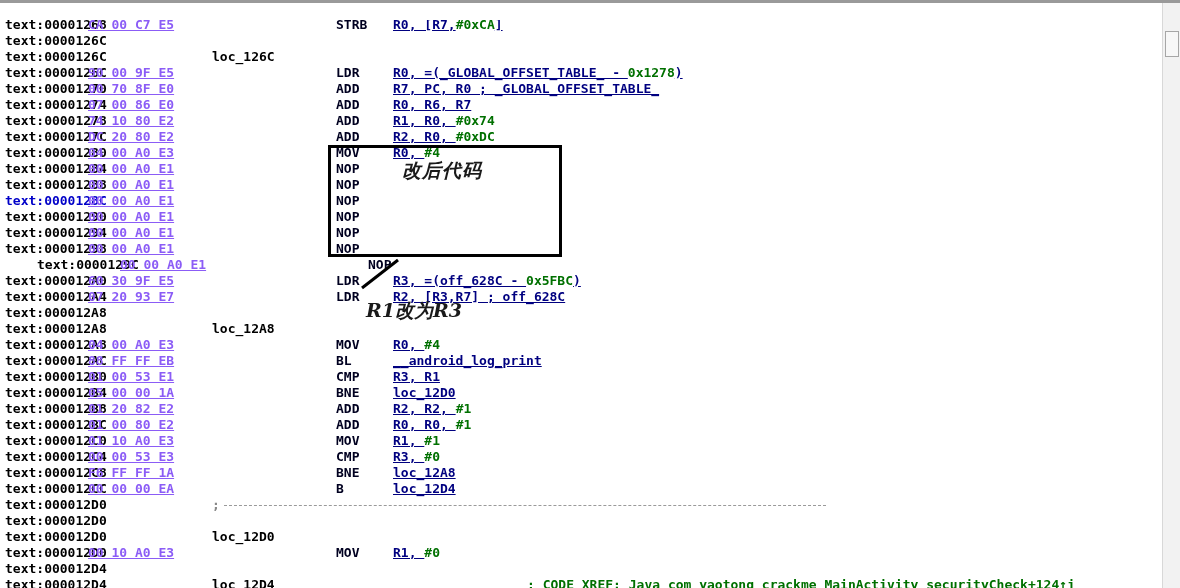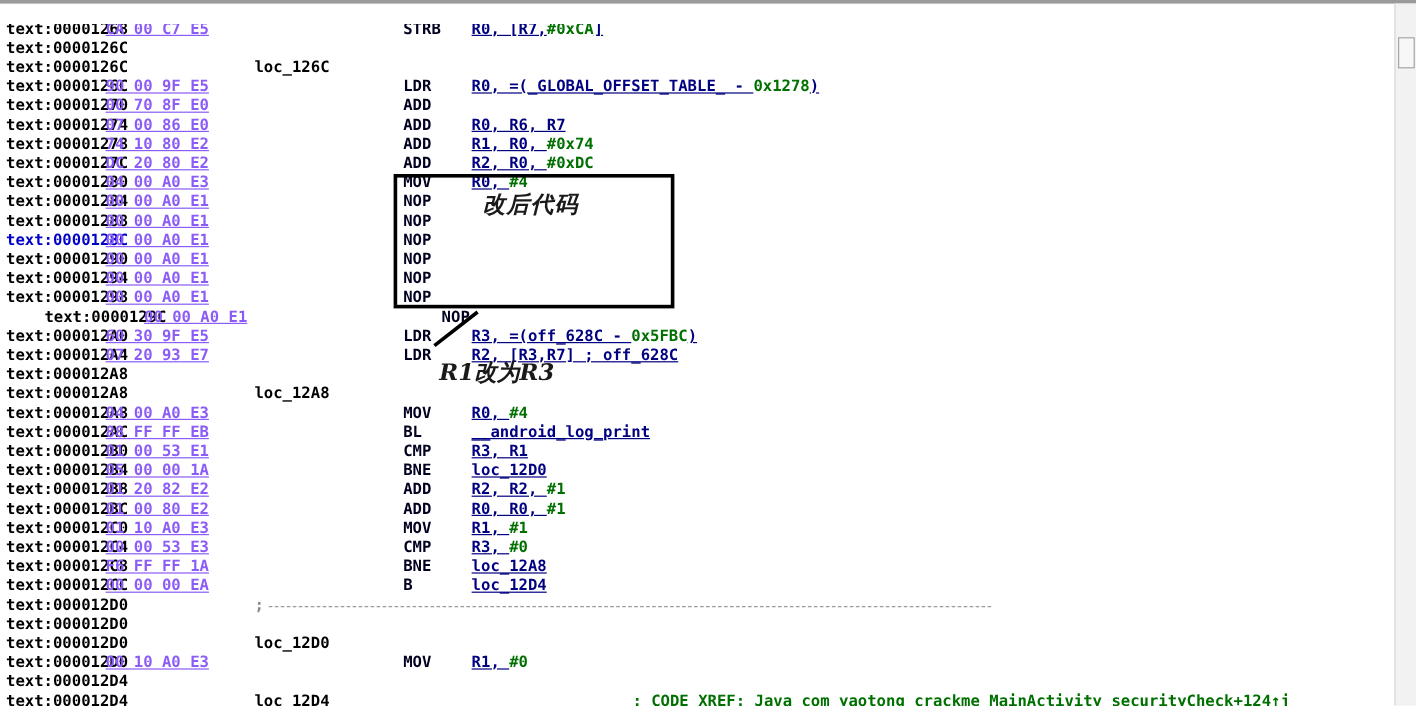--- a/index.html
+++ b/index.html
@@ -123,21 +123,21 @@
 </head>
 <body>
 
 <div id="top-strip"></div>
 
 <div id="disasm">
     <div class="ln" style="top: -3px;"><span class="c-addr">text:00001268</span><span class="c-bytes">CA 00 C7 E5</span><span class="c-mnem">STRB</span><span class="c-ops"><span class="plain">R0, [R7,</span><span class="imm">#0xCA</span><span class="plain">]</span></span></div>
     <div class="ln" style="top: 13px;"><span class="c-addr">text:0000126C</span></div>
     <div class="ln" style="top: 29px;"><span class="c-addr">text:0000126C</span><span class="c-label">loc_126C</span></div>
     <div class="ln" style="top: 45px;"><span class="c-addr">text:0000126C</span><span class="c-bytes">90 00 9F E5</span><span class="c-mnem">LDR</span><span class="c-ops"><span class="plain">R0, =(_GLOBAL_OFFSET_TABLE_ - </span><span class="imm">0x1278</span><span class="plain">)</span></span></div>
-    <div class="ln" style="top: 61px;"><span class="c-addr">text:00001270</span><span class="c-bytes">00 70 8F E0</span><span class="c-mnem">ADD</span></div>
+    <div class="ln" style="top: 61px;"><span class="c-addr">text:00001270</span><span class="c-bytes">00 70 8F E0</span><span class="c-mnem">ADD</span><span class="c-ops"><span class="plain">R7, PC, R0 ; _GLOBAL_OFFSET_TABLE_</span></span></div>
     <div class="ln" style="top: 77px;"><span class="c-addr">text:00001274</span><span class="c-bytes">07 00 86 E0</span><span class="c-mnem">ADD</span><span class="c-ops"><span class="plain">R0, R6, R7</span></span></div>
     <div class="ln" style="top: 93px;"><span class="c-addr">text:00001278</span><span class="c-bytes">74 10 80 E2</span><span class="c-mnem">ADD</span><span class="c-ops"><span class="plain">R1, R0, </span><span class="imm">#0x74</span></span></div>
     <div class="ln" style="top: 109px;"><span class="c-addr">text:0000127C</span><span class="c-bytes">DC 20 80 E2</span><span class="c-mnem">ADD</span><span class="c-ops"><span class="plain">R2, R0, </span><span class="imm">#0xDC</span></span></div>
     <div class="ln" style="top: 125px;"><span class="c-addr">text:00001280</span><span class="c-bytes">04 00 A0 E3</span><span class="c-mnem">MOV</span><span class="c-ops"><span class="plain">R0, </span><span class="imm">#4</span></span></div>
     <div class="ln" style="top: 141px;"><span class="c-addr">text:00001284</span><span class="c-bytes">00 00 A0 E1</span><span class="c-mnem">NOP</span></div>
     <div class="ln" style="top: 157px;"><span class="c-addr">text:00001288</span><span class="c-bytes">00 00 A0 E1</span><span class="c-mnem">NOP</span></div>
     <div class="ln" style="top: 173px;"><span class="c-addr cursor">text:0000128C</span><span class="c-bytes">00 00 A0 E1</span><span class="c-mnem">NOP</span></div>
     <div class="ln" style="top: 189px;"><span class="c-addr">text:00001290</span><span class="c-bytes">00 00 A0 E1</span><span class="c-mnem">NOP</span></div>
     <div class="ln" style="top: 205px; text-align: right;"><span class="c-addr">text:00001294</span><span class="c-bytes">00 00 A0 E1</span><span class="c-mnem">NOP</span></div>
     <div class="ln" style="top: 221px;"><span class="c-addr">text:00001298</span><span class="c-bytes">00 00 A0 E1</span><span class="c-mnem">NOP</span></div>

